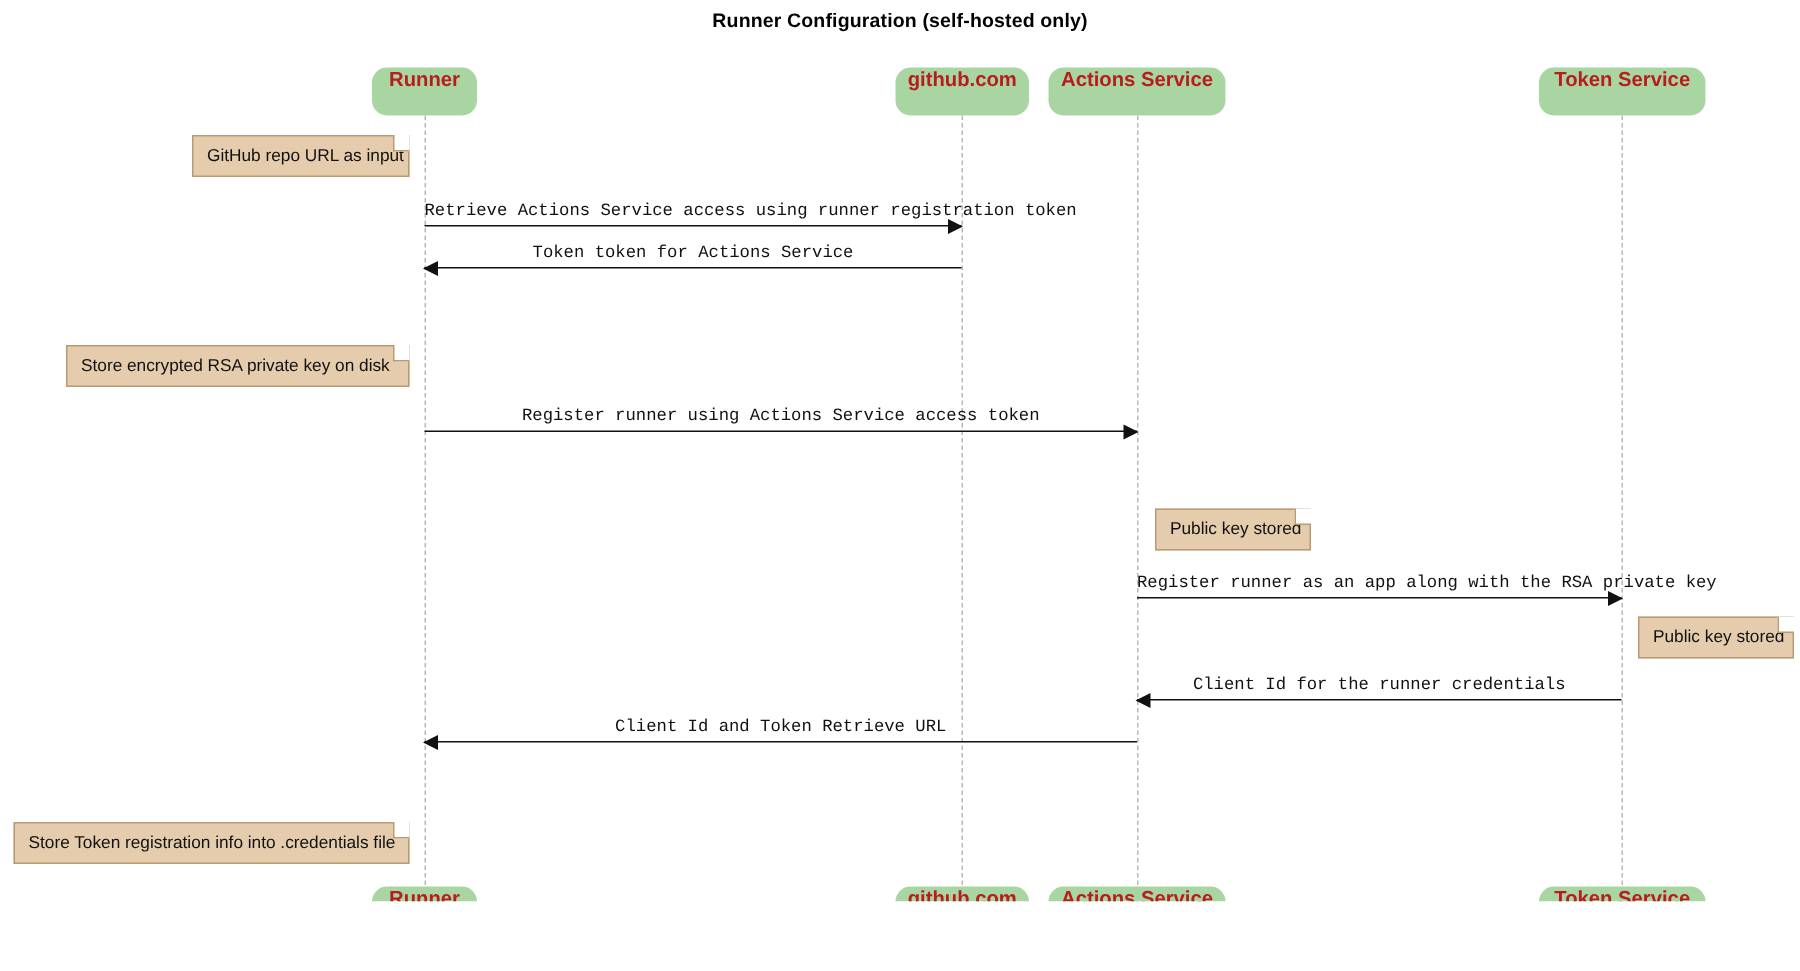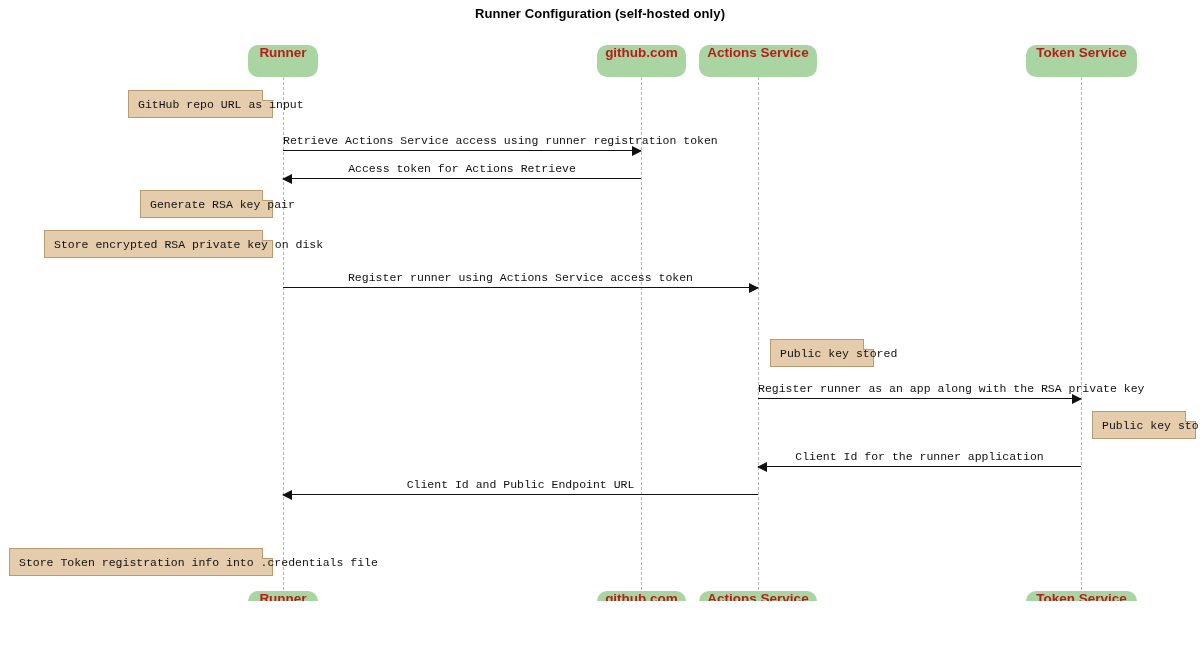--- a/index.html
+++ b/index.html
@@ -96,21 +96,20 @@
     background: #e4ccad;
     border: 1px solid #b99b73;
     box-sizing: border-box;
     height: 28px;
     display: flex;
     align-items: center;
     padding: 0 9px;
     font-size: 11.5px;
     color: #111;
     white-space: nowrap;
-    font-family: Liberation Mono, monospace;
   }
   .note .fold {
     position: absolute;
     top: -1px;
     right: -1px;
     width: 10px;
     height: 10px;
     background: #ffffff;
     border-left: 1px solid #b99b73;
     border-bottom: 1px solid #b99b73;
@@ -152,24 +151,20 @@
   </div>
   <div class="participant" style="left:1026px; top:591px; width:111px;">
     <span>Token Service</span>
   </div>
 
   <div class="note" style="left:128px; top:90px; width:145px;">
     <span>GitHub repo URL as input</span>
     <span class="fold"></span>
   </div>
 
-  <div class="note" style="left:140px; top:190px; width:133px;">
-    <span>Generate RSA key pair</span>
-    <span class="fold"></span>
-  </div>
 
   <div class="note" style="left:44px; top:230px; width:229px;">
     <span>Store encrypted RSA private key on disk</span>
     <span class="fold"></span>
   </div>
 
 
   <div class="note" style="left:770px; top:339px; width:104px;">
     <span>Public key stored</span>
     <span class="fold"></span>
@@ -188,40 +183,40 @@
 
   <div class="msg to-right" style="left:283px; top:150px; width:358px;">
     <div class="line"></div>
     <div class="head"></div>
     <div class="label">Retrieve Actions Service access using runner registration token</div>
   </div>
 
   <div class="msg to-left" style="left:283px; top:178px; width:358px;">
     <div class="line"></div>
     <div class="head"></div>
-    <div class="label">Access token for Actions Retrieve</div>
+    <div class="label">Token token for Actions Service</div>
   </div>
 
   <div class="msg to-right" style="left:283px; top:287px; width:475px;">
     <div class="line"></div>
     <div class="head"></div>
     <div class="label">Register runner using Actions Service access token</div>
   </div>
 
   <div class="msg to-right" style="left:758px; top:398px; width:323px;">
     <div class="line"></div>
     <div class="head"></div>
     <div class="label">Register runner as an app along with the RSA private key</div>
   </div>
 
   <div class="msg to-left" style="left:758px; top:466px; width:323px;">
     <div class="line"></div>
     <div class="head"></div>
-    <div class="label">Client Id for the runner application</div>
+    <div class="label">Client Id for the runner credentials</div>
   </div>
 
   <div class="msg to-left" style="left:283px; top:494px; width:475px;">
     <div class="line"></div>
     <div class="head"></div>
-    <div class="label">Client Id and Public Endpoint URL</div>
+    <div class="label">Client Id and Token Retrieve URL</div>
   </div>
 
 </div>
 
 </body></html>

